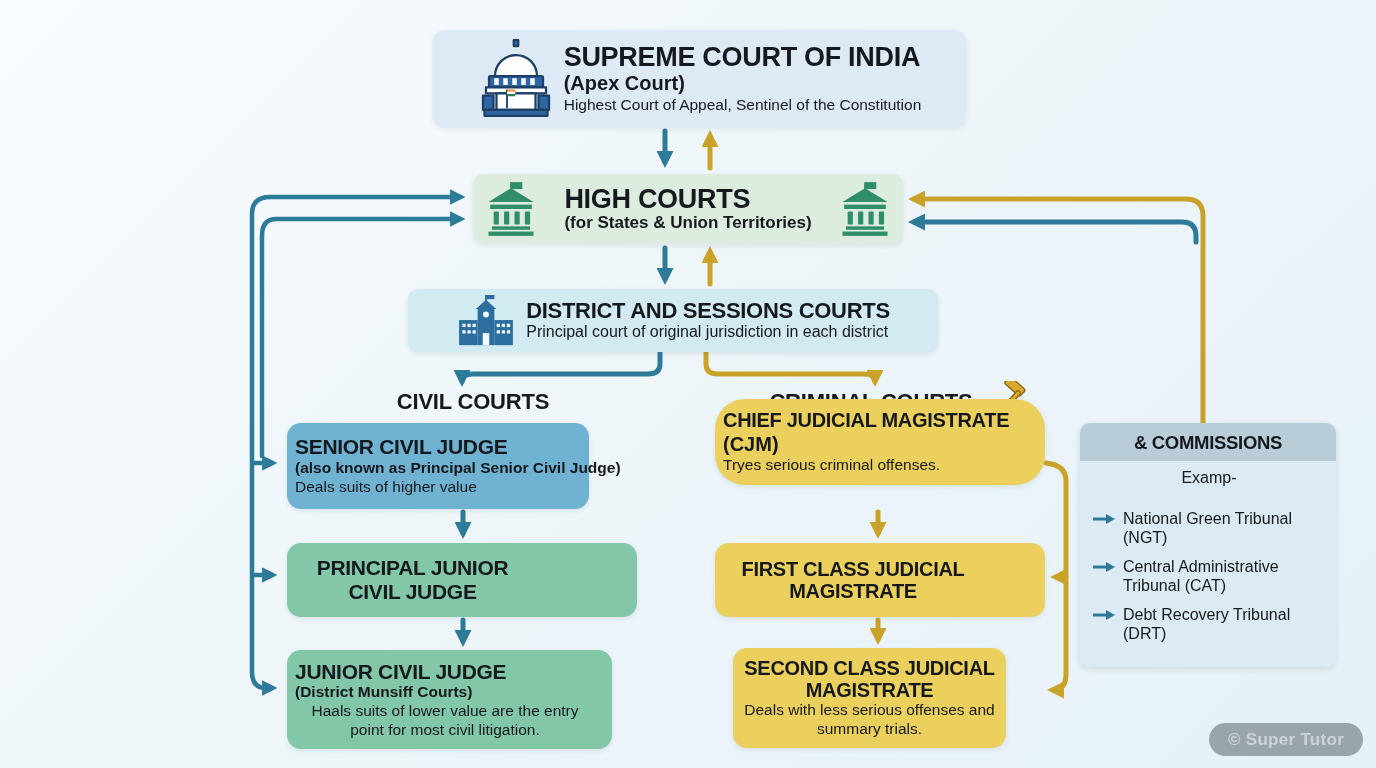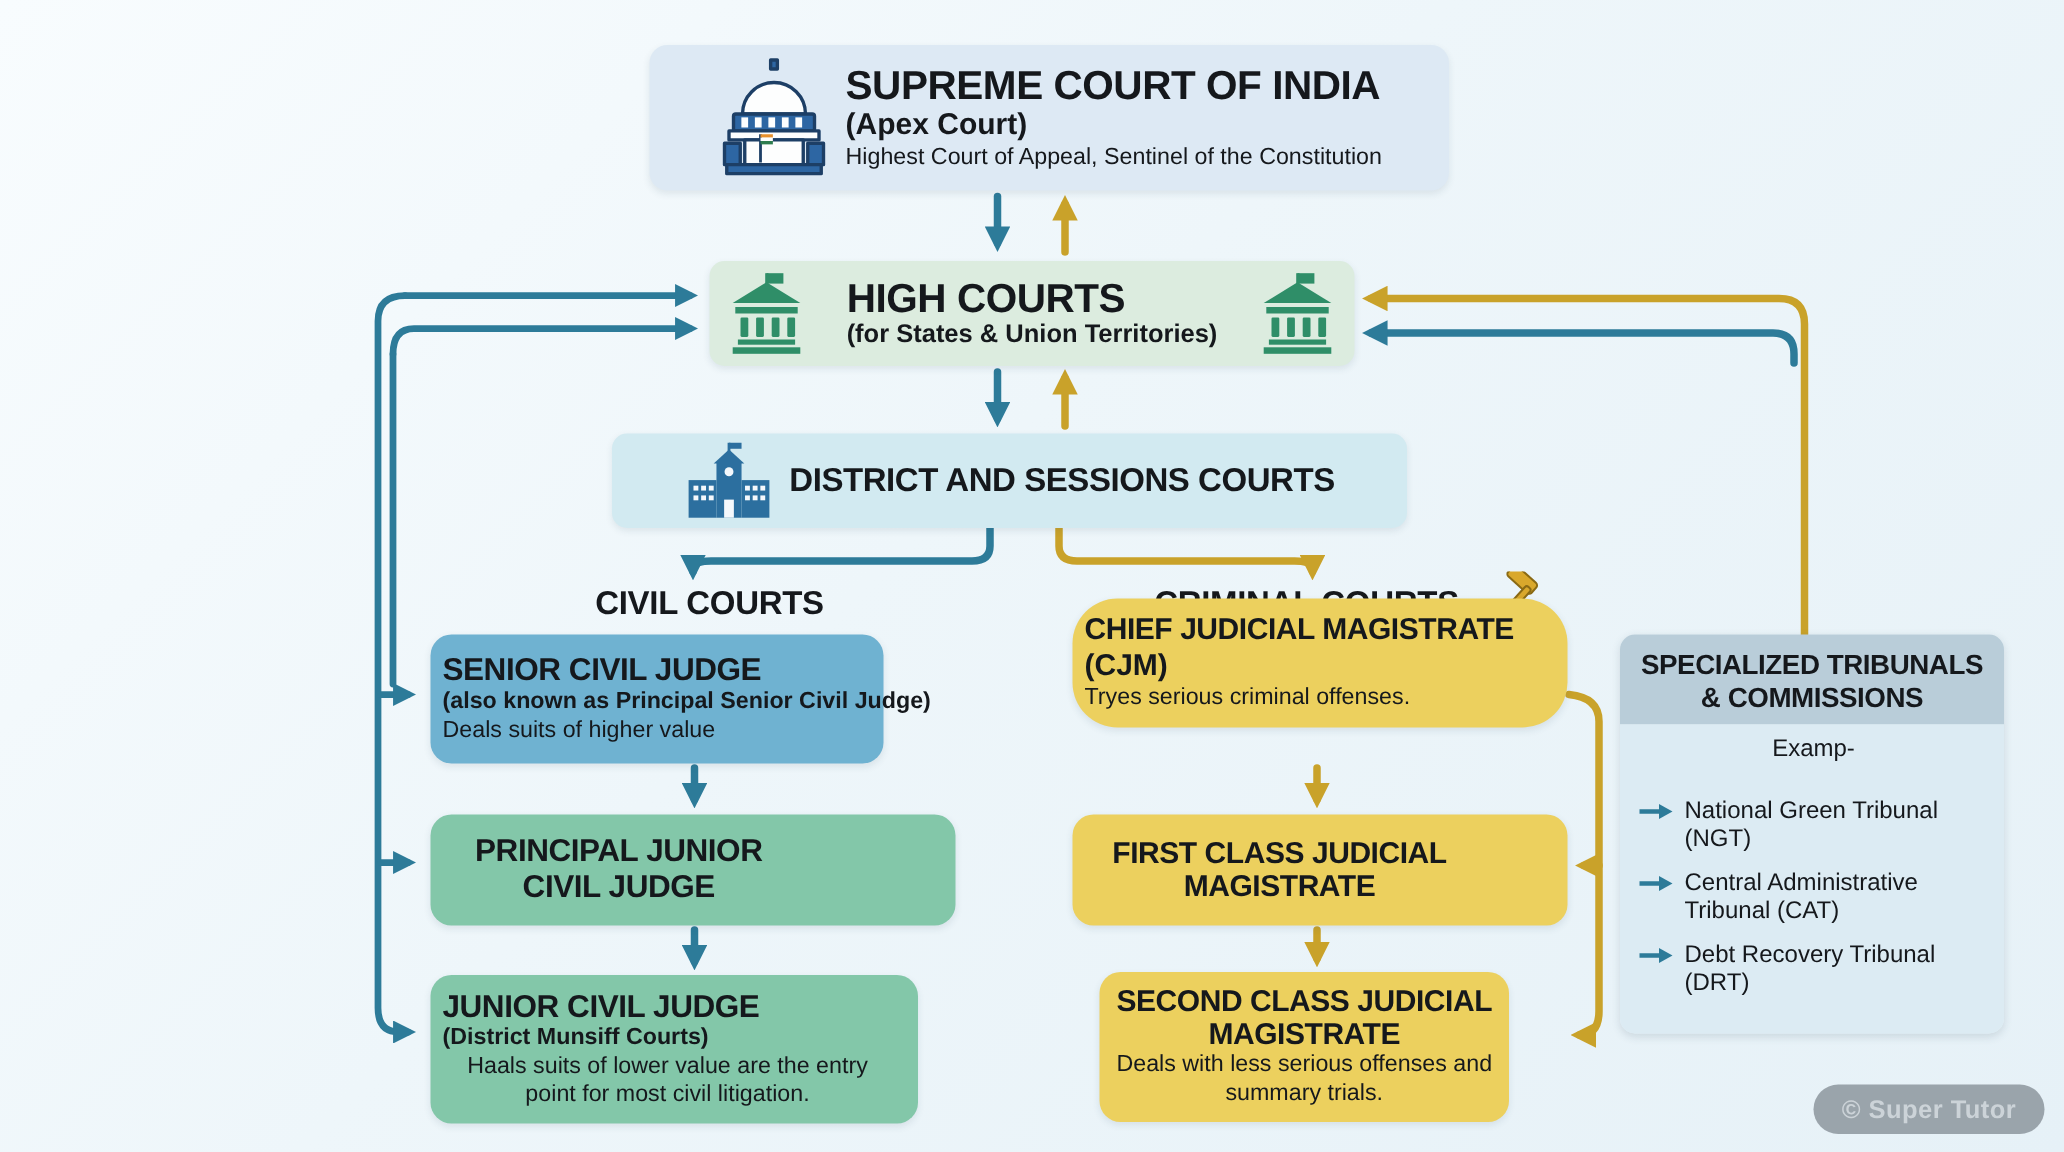--- a/index.html
+++ b/index.html
@@ -196,20 +196,21 @@
         <rect x="43.5" y="31" width="3.5" height="3.5"></rect>
           <rect x="49" y="31" width="3.5" height="3.5"></rect>
           <rect x="54.5" y="31" width="3.5" height="3.5"></rect>
         <rect x="43.5" y="38" width="3.5" height="3.5"></rect>
           <rect x="49" y="38" width="3.5" height="3.5"></rect>
           <rect x="54.5" y="38" width="3.5" height="3.5"></rect>
       </g>
     </svg>
     <div class="col">
       <div class="t1">DISTRICT AND SESSIONS COURTS</div>
+      <div class="t2">Principal court of original jurisdiction in each district</div>
     </div>
   </div>
 
   <div class="branch-heading" style="left:358px;top:389px;width:230px;">CIVIL COURTS</div>
   <div class="branch-heading" style="left:760px;top:389px;width:222px;">CRIMINAL COURTS</div>
   <svg id="gavel" width="44" height="40" viewBox="0 0 48 44">
     <g fill="#d9a82c" stroke="#8a6a14" stroke-width="1.5" stroke-linejoin="round">
       <rect x="20" y="1" width="23" height="10" rx="2.5" transform="rotate(42 31.5 6)"></rect>
       <rect x="27" y="9" width="5" height="21" rx="2" transform="rotate(42 29.5 19.5)"></rect>
       <path d="M5,37 h19 l-3.5,-6 h-12 z"></path>
@@ -239,21 +240,20 @@
   <div class="box court col" id="first">
     <div class="tt">FIRST CLASS JUDICIAL MAGISTRATE</div>
   </div>
   <div class="box court col" id="second">
     <div class="tt">SECOND CLASS JUDICIAL MAGISTRATE</div>
     <div class="ds">Deals with less serious offenses and summary trials.</div>
   </div>
 
   <div id="tribunals">
     <div id="trib-header">
-      <div>SPECIALIZED TRIBUNALS</div>
       <div>&amp; COMMISSIONS</div>
     </div>
     <div id="trib-body">
       <div id="trib-examples">Examp-</div>
       <div class="trib-item">
         <svg width="24" height="12" viewBox="0 0 24 12">
             <line x1="1" y1="6" x2="15" y2="6" stroke="#2d7b99" stroke-width="3"></line>
             <path d="M14,1 L23,6 L14,11 z" fill="#2d7b99"></path>
           </svg>
         <span>National Green Tribunal (NGT)</span>

